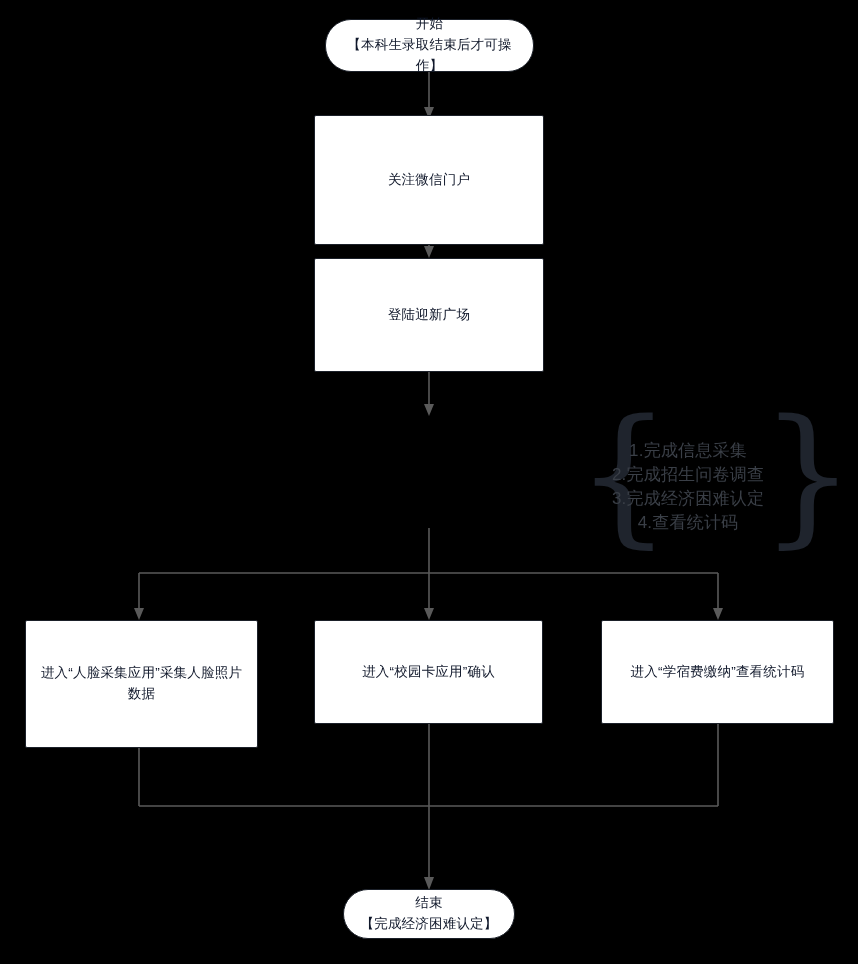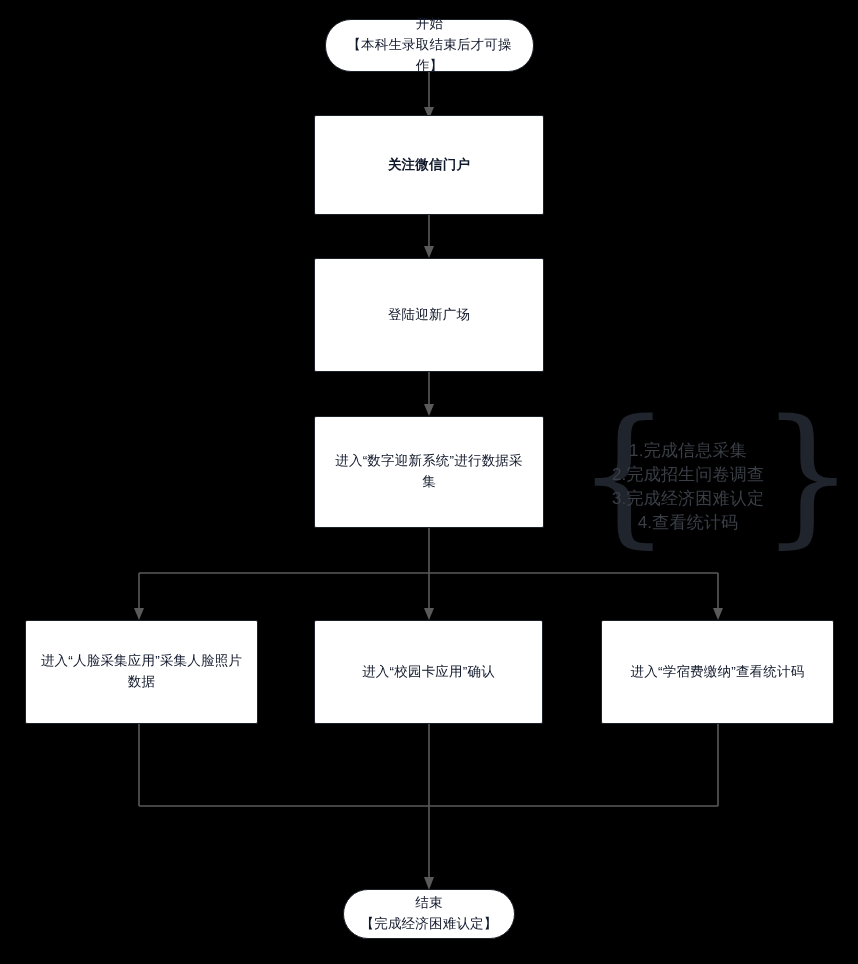--- a/index.html
+++ b/index.html
@@ -134,41 +134,38 @@
       <path class="edge-line" d="M429,806 L429,880"></path>
       <polygon class="edge-head" points="429,890 424,877 434,877"></polygon>
     </g>
   </svg>
 
   <div class="node terminal" style="left:325px; top:19px; width:209px; height:53px;">
     <span class="node-text">开始
 【本科生录取结束后才可操作】</span>
   </div>
 
-  <div class="node process" style="left:314px; top:115px; width:230px; height:100px;font-weight:bold;">
+  <div class="node process" style="left:314px; top:115px; width:230px; height:130px;">
     <span class="node-text">关注微信门户</span>
   </div>
 
   <div class="node process" style="left:314px; top:258px; width:230px; height:114px;justify-content:center;">
     <span class="node-text">登陆迎新广场</span>
   </div>
 
-  <div class="node process" style="left:314px; top:416px; width:230px; height:112px;">
-    <span class="node-text">进入“数字迎新系统”进行数据采集</span>
-  </div>
 
   <div class="brace" style="left:576px; top:400px;">{</div>
   <div class="brace" style="left:760px; top:400px;">}</div>
 
   <div class="annot" style="left:608px; top:439px; width:160px;">1.完成信息采集
 2.完成招生问卷调查
 3.完成经济困难认定
 4.查看统计码</div>
 
-  <div class="node process" style="left:25px; top:620px; width:233px; height:104px;">
+  <div class="node process" style="left:25px; top:620px; width:233px; height:128px;">
     <span class="node-text">进入“人脸采集应用”采集人脸照片数据</span>
   </div>
 
   <div class="node process" style="left:314px; top:620px; width:229px; height:104px;">
     <span class="node-text">进入“校园卡应用”确认</span>
   </div>
 
   <div class="node process" style="left:601px; top:620px; width:233px; height:104px;">
     <span class="node-text">进入“学宿费缴纳”查看统计码</span>
   </div>

